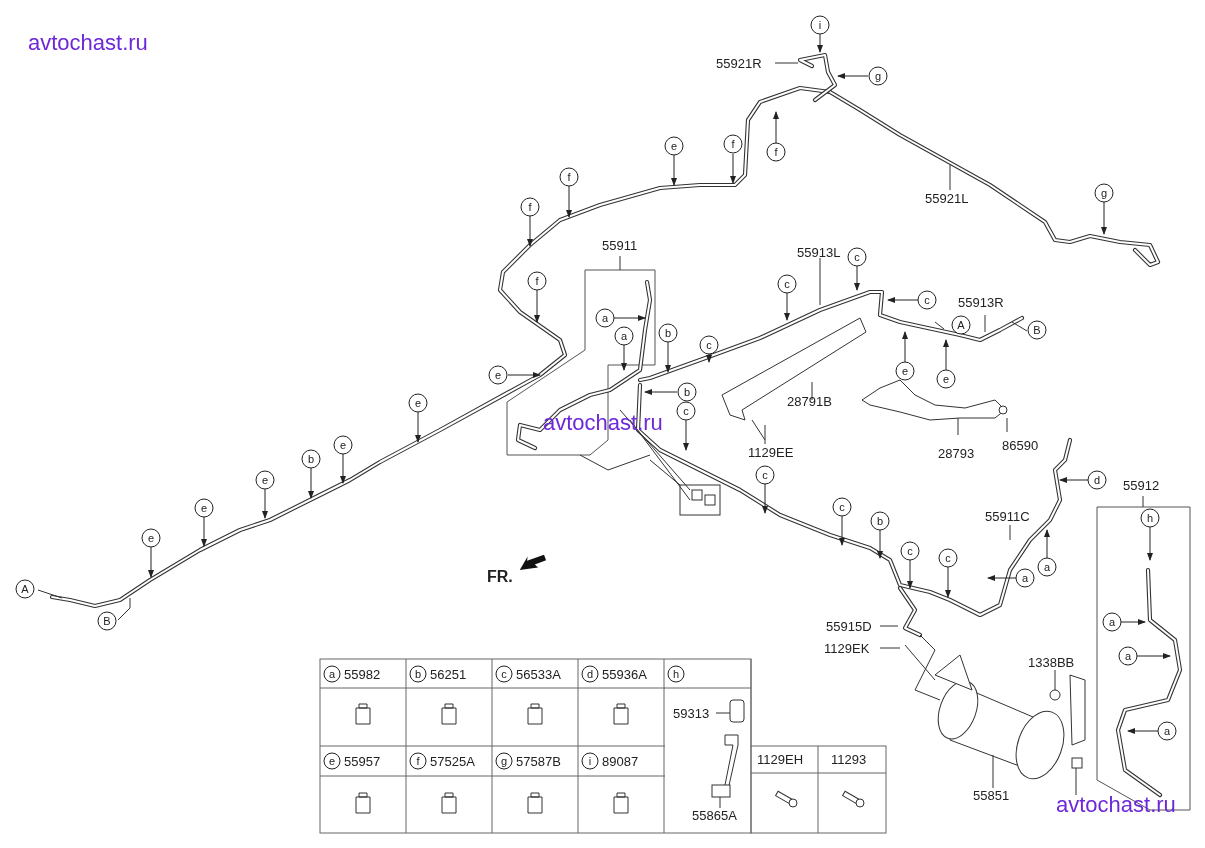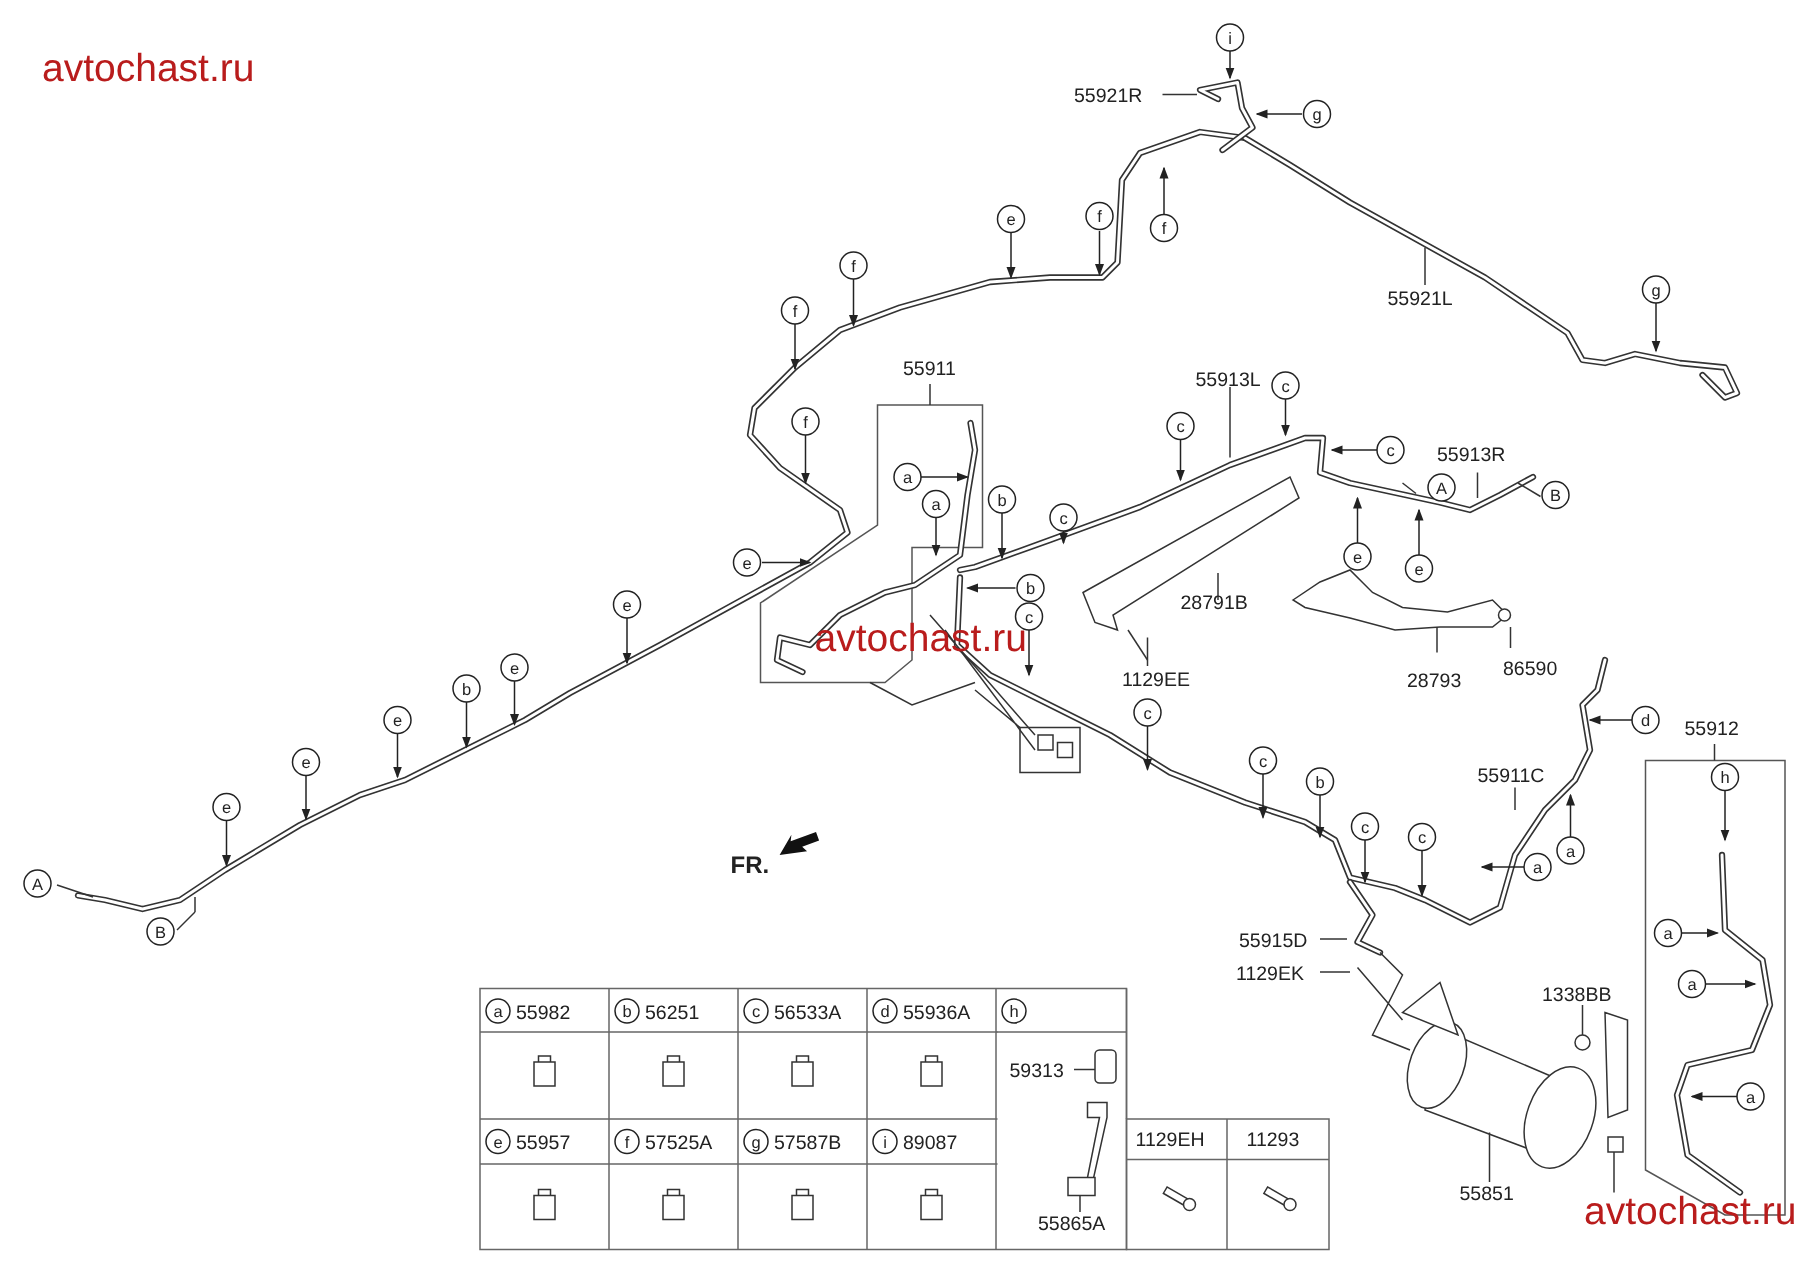--- a/index.html
+++ b/index.html
@@ -1,18 +1,18 @@
 <!DOCTYPE html>
 <html><head>
 <meta charset="utf-8">
 <style>
   html,body{margin:0;padding:0;background:#ffffff;}
   body{width:1205px;height:848px;position:relative;overflow:hidden;font-family:"Liberation Sans",sans-serif;}
   #diagram{position:absolute;left:0;top:0;width:1205px;height:848px;}
-  .watermark{position:absolute;color:#b91c1c;font-family:"Liberation Sans",sans-serif;font-size:26px;}
+  .watermark{position:absolute;color:#6d28d9;font-family:"Liberation Sans",sans-serif;font-size:22px;}
   svg text{font-family:"Liberation Sans",sans-serif;fill:#222;}
   .pn{font-size:13px;}
   .cl{font-size:11px;}
   .pipe{fill:none;stroke:#333;stroke-width:4.2;stroke-linejoin:round;stroke-linecap:round;}
   .pipe-in{fill:none;stroke:#fff;stroke-width:2;stroke-linejoin:round;stroke-linecap:round;}
   .lead{stroke:#333;stroke-width:1;fill:none;}
   .box{stroke:#555;stroke-width:1;fill:none;}
   .tbl{stroke:#666;stroke-width:1;fill:none;}
 </style>
 </head>

